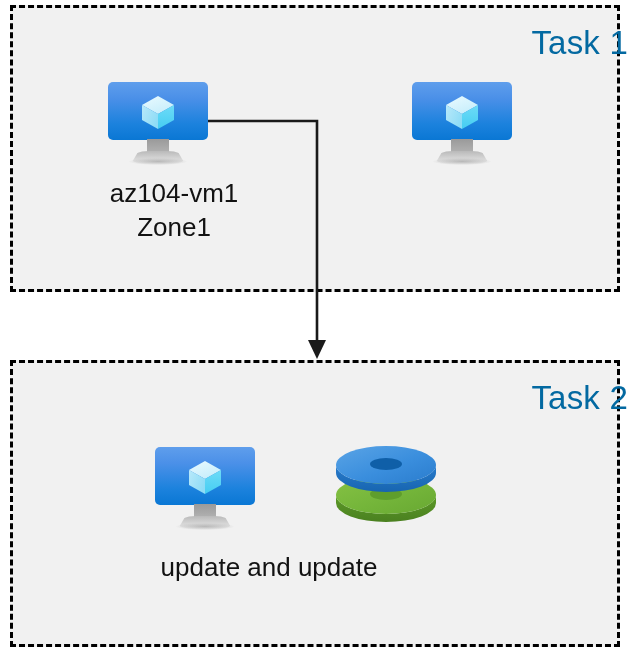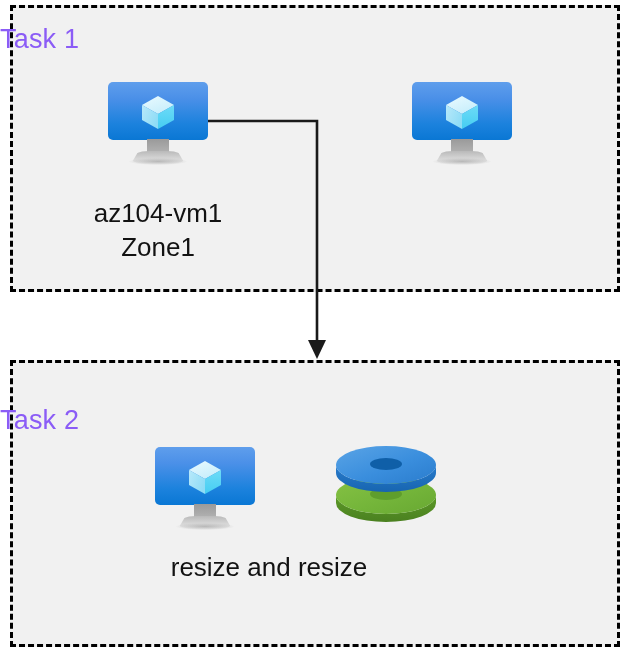--- a/index.html
+++ b/index.html
@@ -26,28 +26,28 @@
     border: 3px dashed #000000;
     box-sizing: border-box;
   }
   #task1-box { left: 10px;  top: 5px;   width: 610px; height: 287px; }
   #task2-box { left: 10px;  top: 360px; width: 610px; height: 287px; }
 
   .task-title {
     position: absolute;
     left: 0;
     right: 0;
-    text-align: left;
-    font-size: 27px;
-    color: #8b5cf6;
+    text-align: right;
+    font-size: 33px;
+    color: #0369a1;
     letter-spacing: 0.2px;
     white-space: nowrap;
   }
   #task1-title { top: 24px; }
-  #task2-title { top: 379px; margin-top: 26px; }
+  #task2-title { top: 379px; }
 
   
   .vm-icon {
     position: absolute;
     width: 100px;
     height: 82px;
   }
   .vm-icon .screen {
     position: absolute;
     left: 0;
@@ -112,21 +112,21 @@
 
   
   .vm-caption {
     position: absolute;
     text-align: center;
     font-size: 26px;
     line-height: 1.32;
     color: #121212;
     white-space: pre-line;
   }
-  #vm1-caption { left: 58px;  top: 176px; width: 200px; margin-top: 20px; }
+  #vm1-caption { left: 74px;  top: 176px; width: 200px; }
   #vm2-caption { left: 362px; top: 176px; width: 200px; }
 
   #task2-caption {
     position: absolute;
     left: 64px;
     top: 552px;
     width: 410px;
     text-align: center;
     font-size: 26px;
     color: #121212;
@@ -246,20 +246,20 @@
       </g>
 
       <g>
         <path d="M2,22 a50,19 0 0 0 100,0 l0,8 a50,19 0 0 1 -100,0 z" fill="url(#blueSide)"></path>
         <ellipse cx="52" cy="22" rx="50" ry="19" fill="url(#blueTop)"></ellipse>
         <ellipse cx="52" cy="21" rx="16" ry="6" fill="#0f5fa8"></ellipse>
       </g>
     </svg>
   </div>
 
-  <div id="task2-caption">resize and resize</div>
+  <div id="task2-caption">update and update</div>
 
   <svg id="connector">
     <path d="M 208,121 L 317,121 L 317,343" fill="none" stroke="#1a1a1a" stroke-width="2.6" stroke-linecap="butt"></path>
     <polygon points="317,359 308,340 326,340" fill="#1a1a1a"></polygon>
   </svg>
 
 </div>
 
 </body></html>

